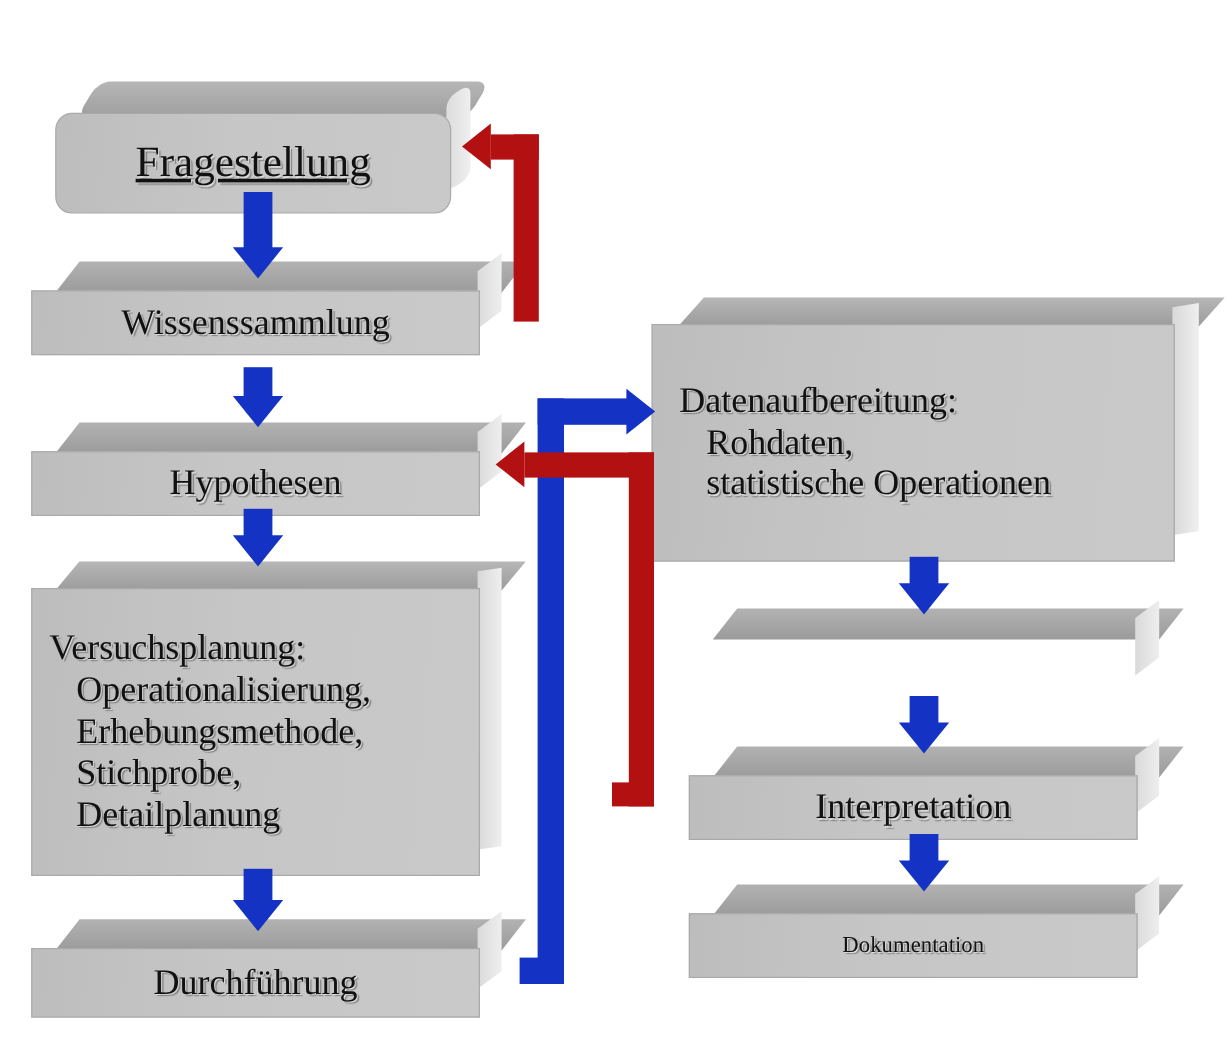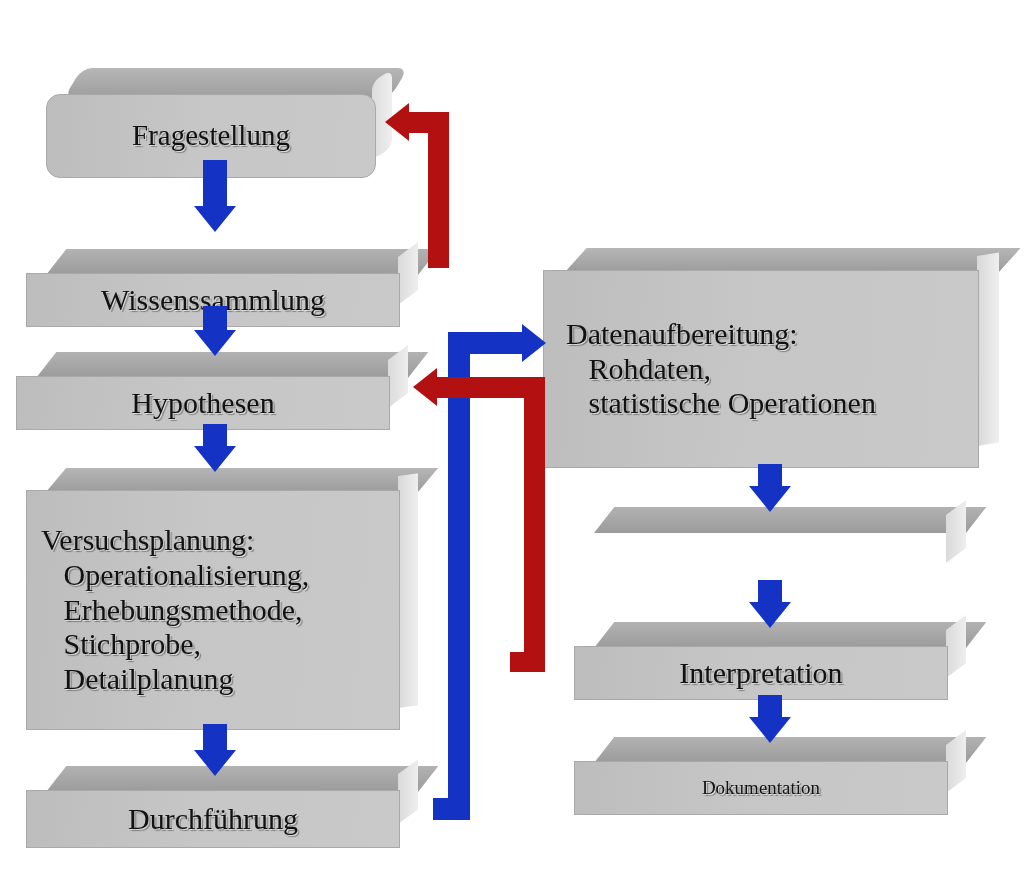--- a/index.html
+++ b/index.html
@@ -90,37 +90,37 @@
   <div class="box rounded" style="left:46px; top:68px; width:344px; height:110px;">
     <div class="topface" style="left:18px; top:0px; width:326px; height:30px;
                 background:linear-gradient(180deg,#b6b6b6,#9e9e9e);
                 transform: skewX(-31deg); transform-origin: bottom left;
                 border-radius:10px;"></div>
     <div class="sideface" style="left:326px; top:14px; width:20px; height:78px;
                 background:linear-gradient(90deg,#dcdcdc,#efefef);
                 transform: skewY(-32deg); transform-origin: top left;
                 border-radius:8px;"></div>
     <div class="face" style="left:0px; top:26px; width:330px; height:84px;">
-      <span class="label center" style="font-size:29px;">Fragestellung</span>
-    </div>
-  </div>
-
-  <div class="box" style="left:26px; top:249px; width:392px; height:78px;">
+      <span class="label center" style="font-size:36px;text-decoration:underline;">Fragestellung</span>
+    </div>
+  </div>
+
+  <div class="box" style="left:26px; top:218px; width:392px; height:78px;">
     <div class="topface" style="left:20px; top:0px; width:372px; height:26px;
                 background:linear-gradient(180deg,#b2b2b2,#9b9b9b);
                 transform: skewX(-38deg); transform-origin: bottom left;"></div>
     <div class="sideface" style="left:372px; top:8px; width:20px; height:48px;
                 background:linear-gradient(90deg,#dadada,#eeeeee);
                 transform: skewY(-37deg); transform-origin: top left;"></div>
     <div class="face" style="left:0px; top:24px; width:374px; height:54px;">
       <span class="label center" style="font-size:30px;">Wissenssammlung</span>
     </div>
   </div>
 
-  <div class="box" style="left:16px; top:352px; width:392px; height:98px;">
+  <div class="box" style="left:26px; top:352px; width:392px; height:98px;">
     <div class="topface" style="left:20px; top:0px; width:372px; height:26px;
                 background:linear-gradient(180deg,#b2b2b2,#9b9b9b);
                 transform: skewX(-38deg); transform-origin: bottom left;"></div>
     <div class="sideface" style="left:372px; top:8px; width:20px; height:48px;
                 background:linear-gradient(90deg,#dadada,#eeeeee);
                 transform: skewY(-37deg); transform-origin: top left;"></div>
     <div class="face" style="left:0px; top:24px; width:374px; height:54px;">
       <span class="label center" style="font-size:30px;">Hypothesen</span>
     </div>
   </div>

